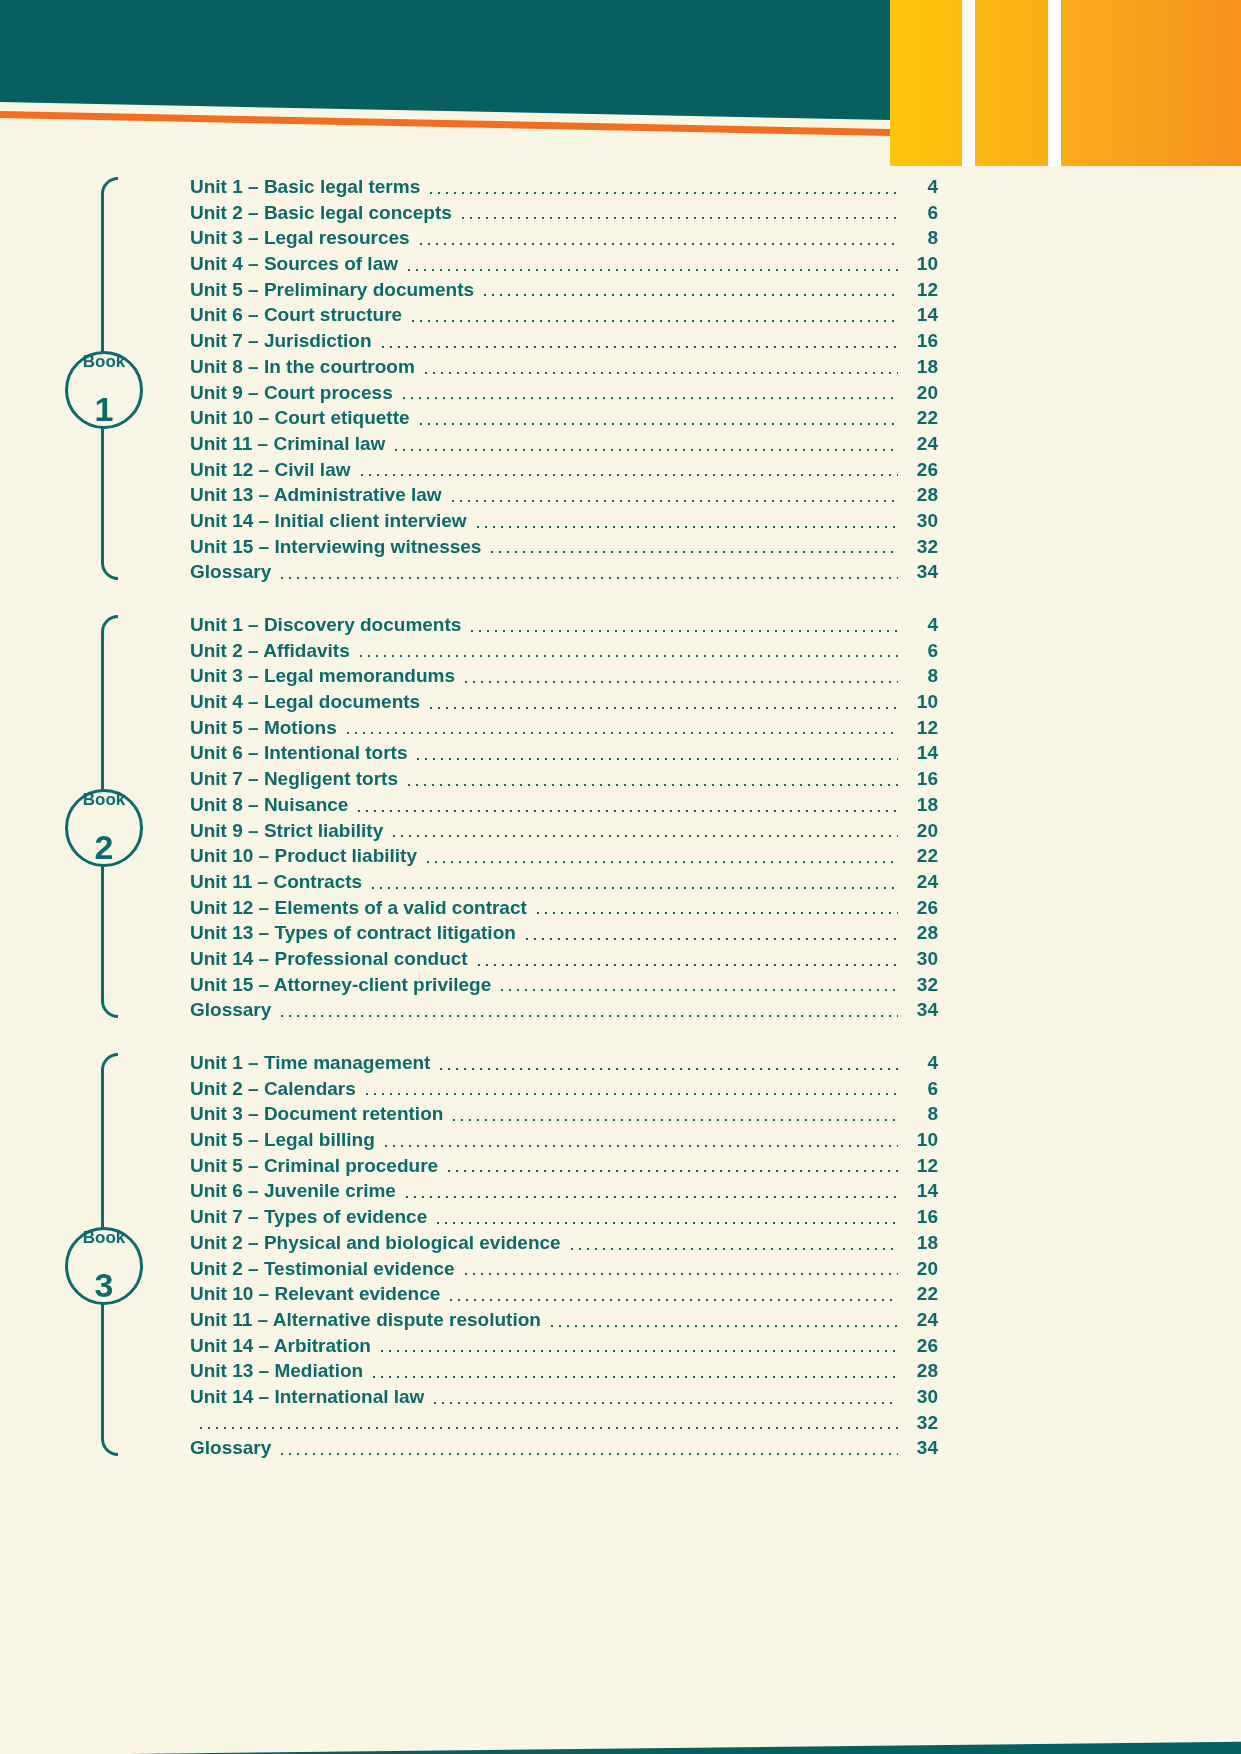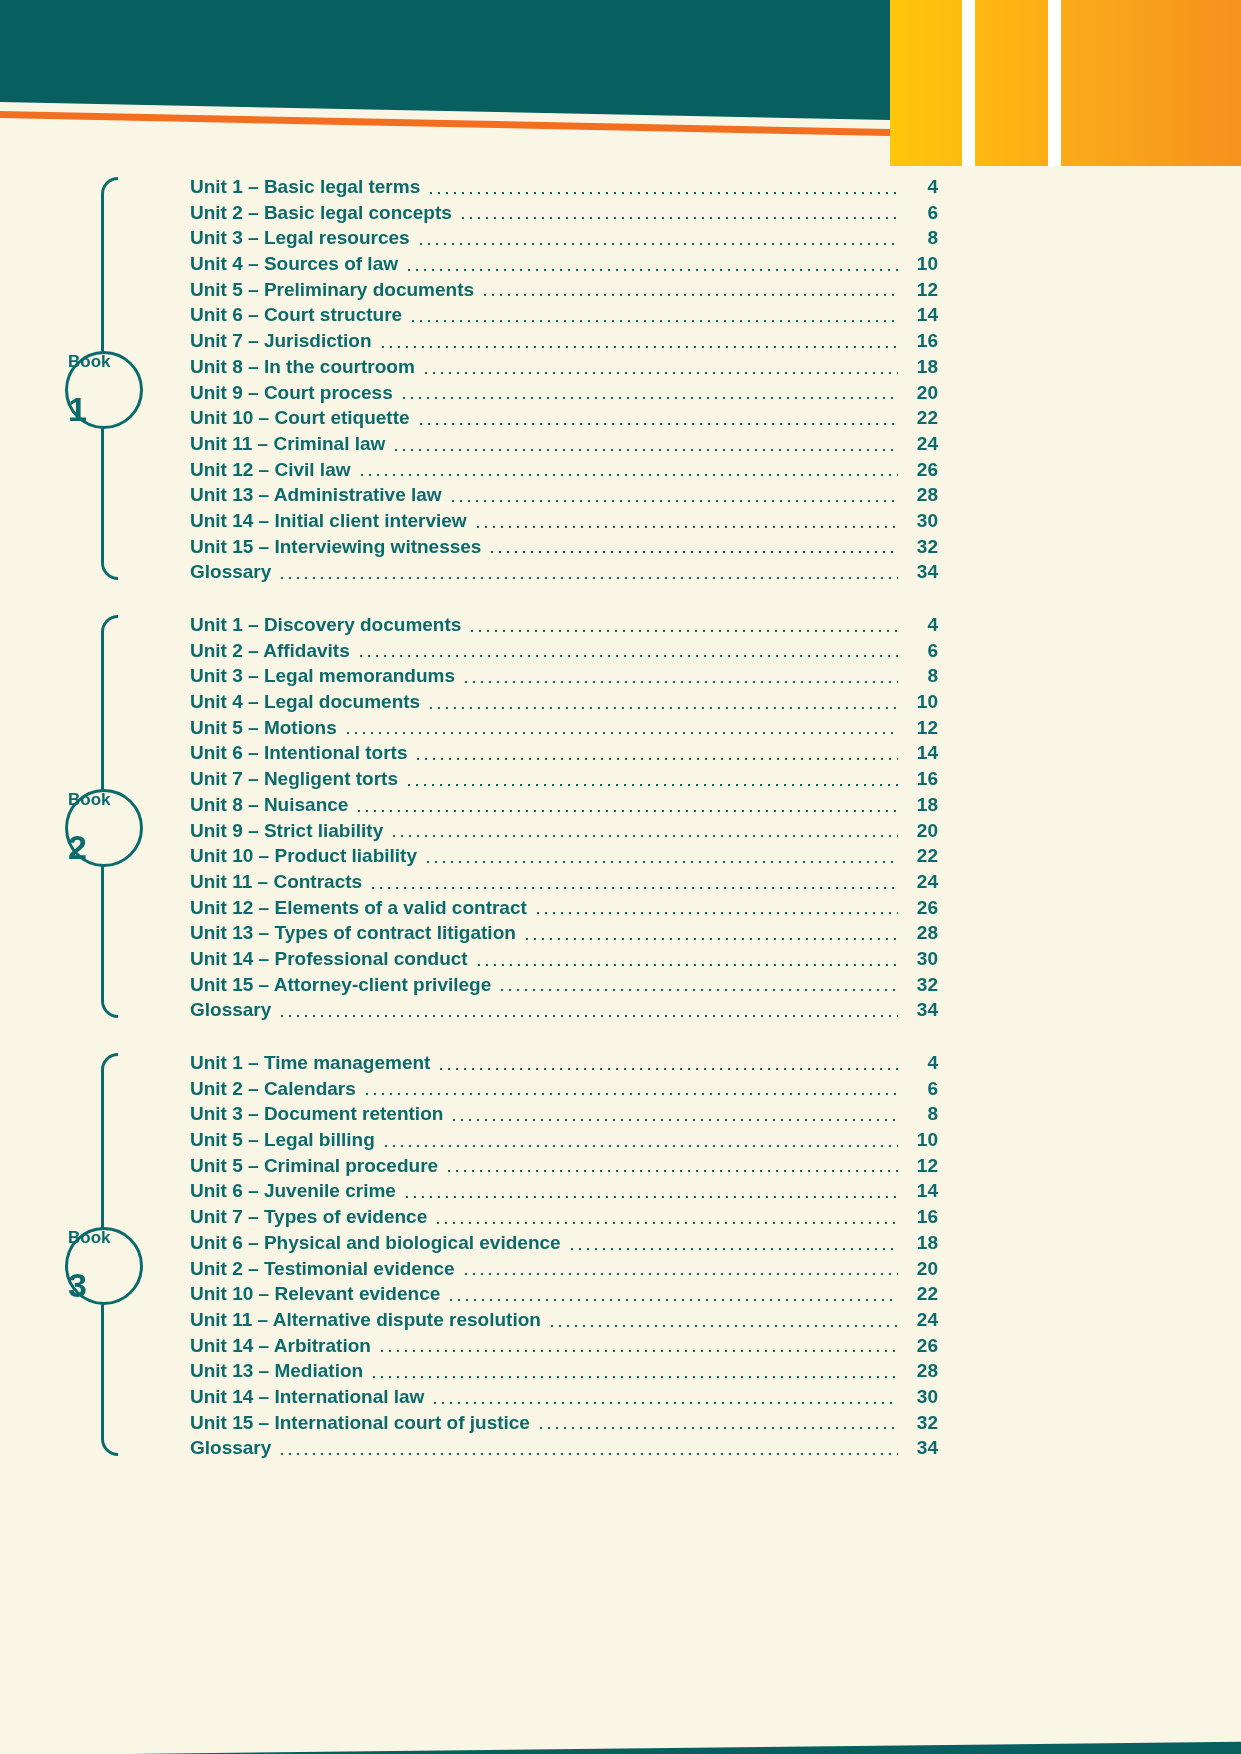--- a/index.html
+++ b/index.html
@@ -40,21 +40,21 @@
   .book-section{position:relative;margin-bottom:27px;}
   .bracket{
     position:absolute;left:101px;top:3px;bottom:5px;width:17px;
     border:3px solid var(--teal-text);border-right:none;
     border-radius:18px 0 0 18px;z-index:1;
   }
   .badge{
     position:absolute;left:65px;top:calc(50% + 10px);transform:translateY(-50%);
     width:78px;height:78px;border-radius:50%;
     border:3px solid var(--teal-text);background:var(--cream);
-    display:flex;flex-direction:column;justify-content:center;
+    display:flex;flex-direction:column;align-items:center;justify-content:center;
     z-index:2;
     gap:22px;
   }
   .badge-label{font-size:17px;font-weight:700;color:var(--teal-text);line-height:1;margin-top:1px;}
   .badge-number{font-size:34px;font-weight:700;color:var(--teal-text);line-height:1.05;}
   .entries{margin-left:158px;width:780px;}
   .entry{
     display:flex;align-items:baseline;
     line-height:25.7px;height:25.7px;
     font-size:19px;font-weight:700;color:var(--teal-text);
@@ -307,21 +307,21 @@
               <span class="entry-title">Unit 6 – Juvenile crime</span>
               <span class="dots"></span>
               <span class="entry-page">14</span>
             </div>
             <div class="entry">
               <span class="entry-title">Unit 7 – Types of evidence</span>
               <span class="dots"></span>
               <span class="entry-page">16</span>
             </div>
             <div class="entry">
-              <span class="entry-title">Unit 6 – Physical and biological evidence</span>
+              <span class="entry-title">Unit 2 – Physical and biological evidence</span>
               <span class="dots"></span>
               <span class="entry-page">18</span>
             </div>
             <div class="entry">
               <span class="entry-title">Unit 2 – Testimonial evidence</span>
               <span class="dots"></span>
               <span class="entry-page">20</span>
             </div>
             <div class="entry">
               <span class="entry-title">Unit 10 – Relevant evidence</span>
@@ -342,21 +342,20 @@
               <span class="entry-title">Unit 13 – Mediation</span>
               <span class="dots"></span>
               <span class="entry-page">28</span>
             </div>
             <div class="entry">
               <span class="entry-title">Unit 14 – International law</span>
               <span class="dots"></span>
               <span class="entry-page">30</span>
             </div>
             <div class="entry">
-              <span class="entry-title">Unit 15 – International court of justice</span>
               <span class="dots"></span>
               <span class="entry-page">32</span>
             </div>
             <div class="entry">
               <span class="entry-title">Glossary</span>
               <span class="dots"></span>
               <span class="entry-page">34</span>
             </div>
           </div>
         </section>

